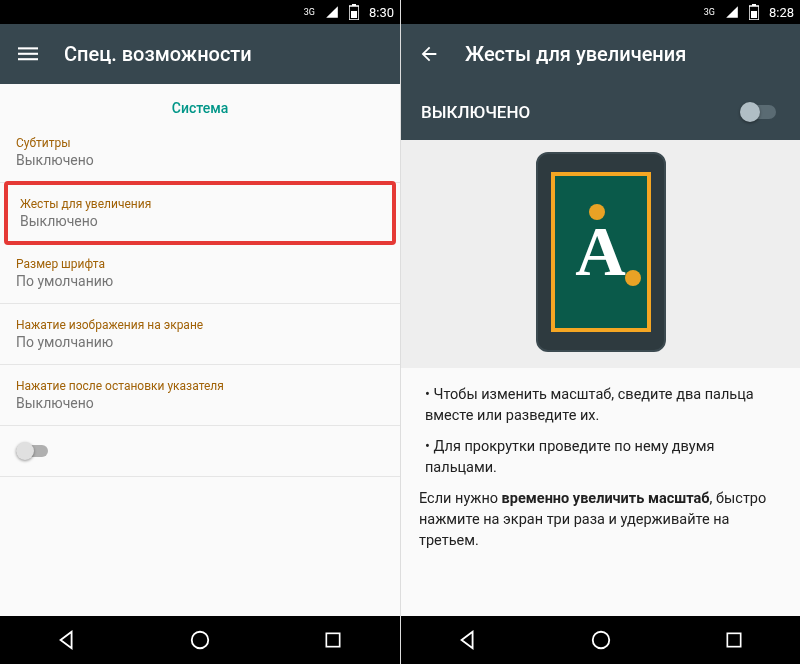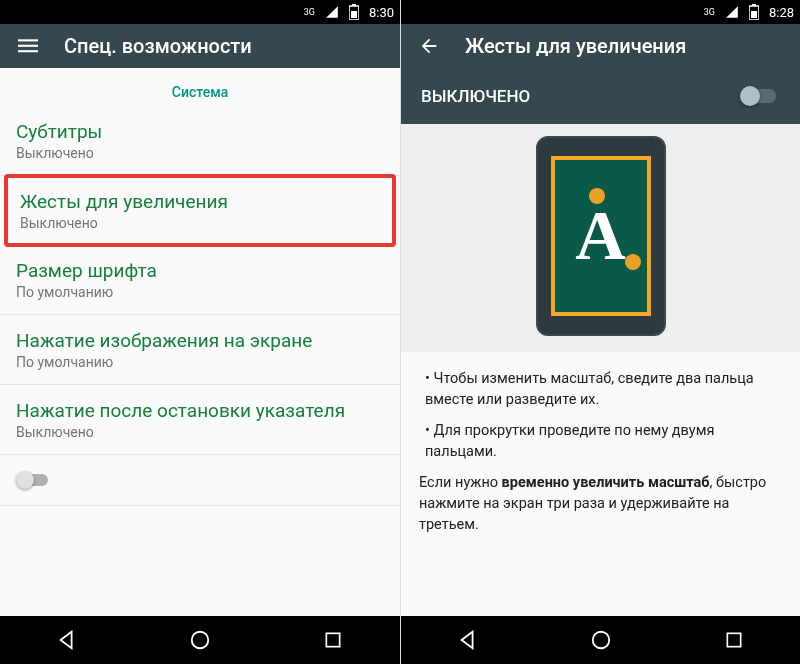--- a/index.html
+++ b/index.html
@@ -27,21 +27,21 @@
     display: flex;
     align-items: center;
     justify-content: flex-end;
     padding: 0 6px;
     font-size: 13px;
     gap: 10px;
   }
   .statusbar .net { font-size: 9px; line-height: 9px; }
   .signal-icon, .battery-icon { display: inline-flex; }
   .appbar {
-    height: 44px;
+    height: 60px;
     background: #37474f;
     color: #fff;
     display: flex;
     align-items: center;
     padding: 0 16px;
     gap: 24px;
     font-size: 20px;
     font-weight: 500;
   }
   .appbar .navicon { width: 24px; height: 24px; display: flex; align-items: center; justify-content: center; }
@@ -80,21 +80,21 @@
   }
   .list-item {
     padding: 14px 16px;
     border-bottom: 1px solid #e5e5e5;
     display: flex;
     align-items: center;
     justify-content: space-between;
     gap: 12px;
   }
   .list-item .texts { flex: 1; }
-  .list-item .title { font-size: 19px; color: #15803d; }
+  .list-item .title { font-size: 12px; color: #a16207; }
   .list-item .sub { font-size: 14px; color: #757575; margin-top: 2px; }
   .highlight {
     border: 4px solid #e53935;
     border-radius: 4px;
     margin: -2px 4px;
     padding: 12px 12px;
   }
   .navbar {
     height: 48px;
     background: #000;

